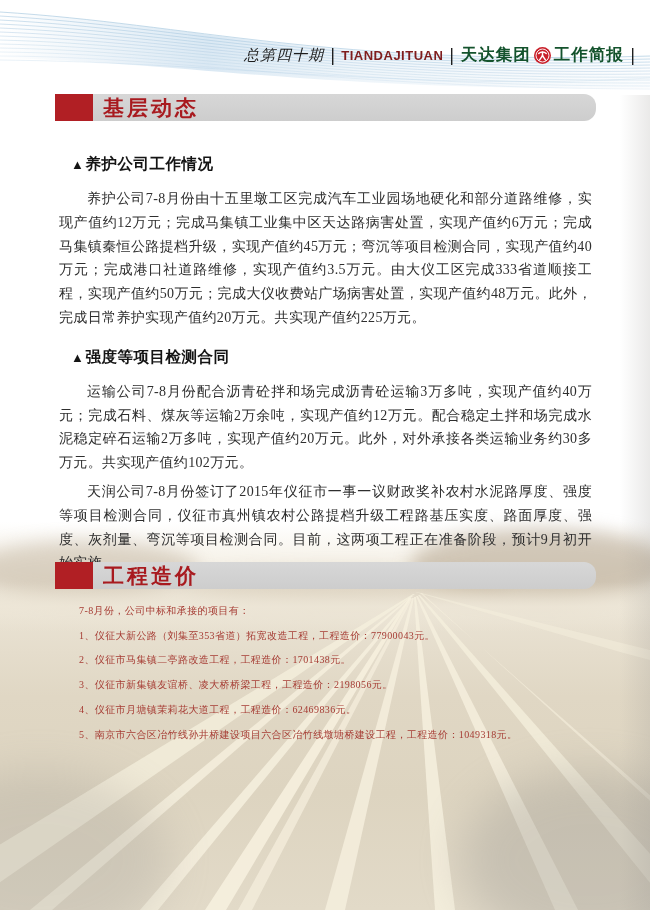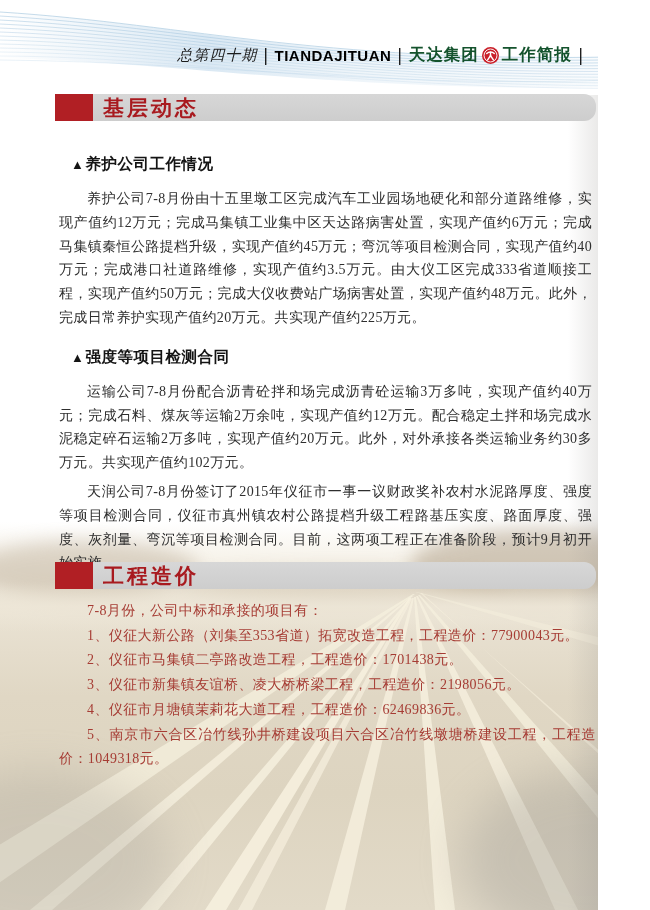--- a/index.html
+++ b/index.html
@@ -1,32 +1,32 @@
 <!DOCTYPE html>
 <html><head>
 <meta charset="utf-8">
 <style>
   html,body{margin:0;padding:0;background:#fff;}
   .page{
-    position:relative;width:598px;height:910px;background:#ffffff;overflow:hidden;
+    position:relative;width:650px;height:910px;background:#ffffff;overflow:hidden;
     font-family:"Liberation Serif","DejaVu Serif",serif;color:#2e2e2e;
   }
   
   .wave-wrap{position:absolute;left:0;top:0;width:650px;height:105px;z-index:1;}
   
   .masthead{
     position:absolute;top:44px;right:9px;z-index:3;
     display:flex;align-items:center;white-space:nowrap;
   }
   .issue{font-style:italic;font-size:15px;color:#1d1d1d;letter-spacing:1px;}
   .vbar{
     display:inline-block;font-weight:900;font-size:19px;color:#101010;
     margin:0 6px;transform:scaleX(.55);font-family:"Liberation Sans",sans-serif;
   }
-  .brand-latin{font-family:"Liberation Sans",sans-serif;font-weight:bold;font-size:15px;color:#000000;letter-spacing:.5px;}
+  .brand-latin{font-family:"Liberation Sans",sans-serif;font-weight:bold;font-size:13px;color:#7f1d1d;letter-spacing:.5px;}
   .brand-cn,.bulletin{font-weight:bold;font-size:16.5px;color:#14532d;letter-spacing:1px;}
   .logo{width:17px;height:17px;margin:0 3px;flex:0 0 auto;}
   
   .photo{
     position:absolute;left:0;top:522px;width:650px;height:388px;z-index:0;
     background:linear-gradient(180deg,#ffffff 0%,#f6f2e9 10%,#eae3d4 22%,#e0d7c4 45%,#ddd4c0 70%,#e2dac8 100%);
   }
   .trees{position:absolute;border-radius:50%;filter:blur(9px);}
   .trees.l{left:-30px;top:18px;width:230px;height:60px;background:#b6a68f;opacity:.42;}
   .trees.r{right:-20px;top:6px;width:260px;height:74px;background:#ab9a82;opacity:.5;}
@@ -55,21 +55,21 @@
   .content p{
     margin:5px 0 0 0;font-size:14px;line-height:23.8px;letter-spacing:.35px;
     text-align:justify;text-indent:2em;color:#2e2e2e;
   }
   #art1 h3{margin-top:26px;}
   #art2 h3{margin-top:17px;}
   #art3 h3{margin-top:17px;}
   
   .bidding{position:absolute;left:59px;width:537px;top:599px;z-index:3;color:#a63c34;}
   .bidding p{
-    margin:0;font-size:14px;line-height:24.7px;letter-spacing:.4px;
+    margin:0;font-size:10px;line-height:24.7px;letter-spacing:.4px;
     text-indent:2em;text-align:justify;color:#a63c34;
   }
 </style>
 </head>
 <body>
 
 <div class="page">
 
   <div class="wave-wrap">
     <svg width="650" height="105" viewBox="0 0 650 105">

